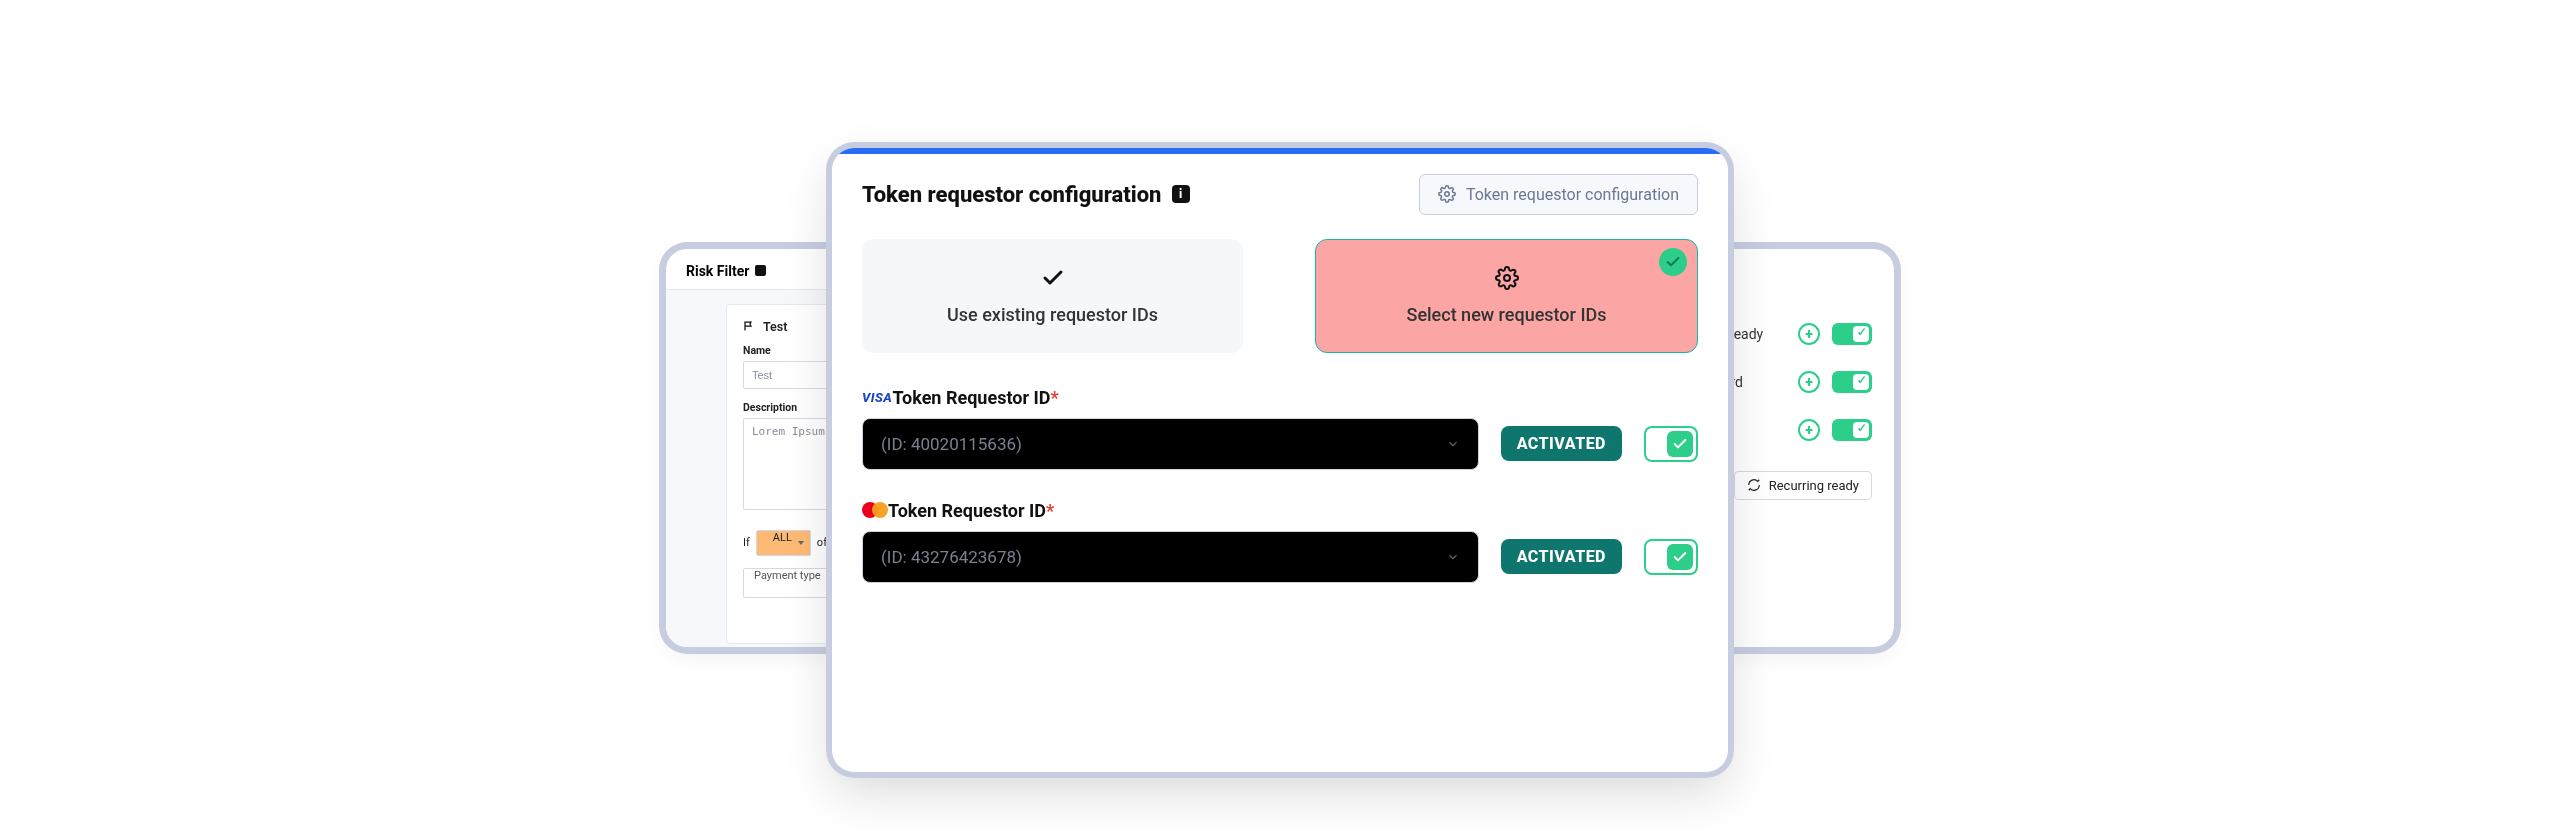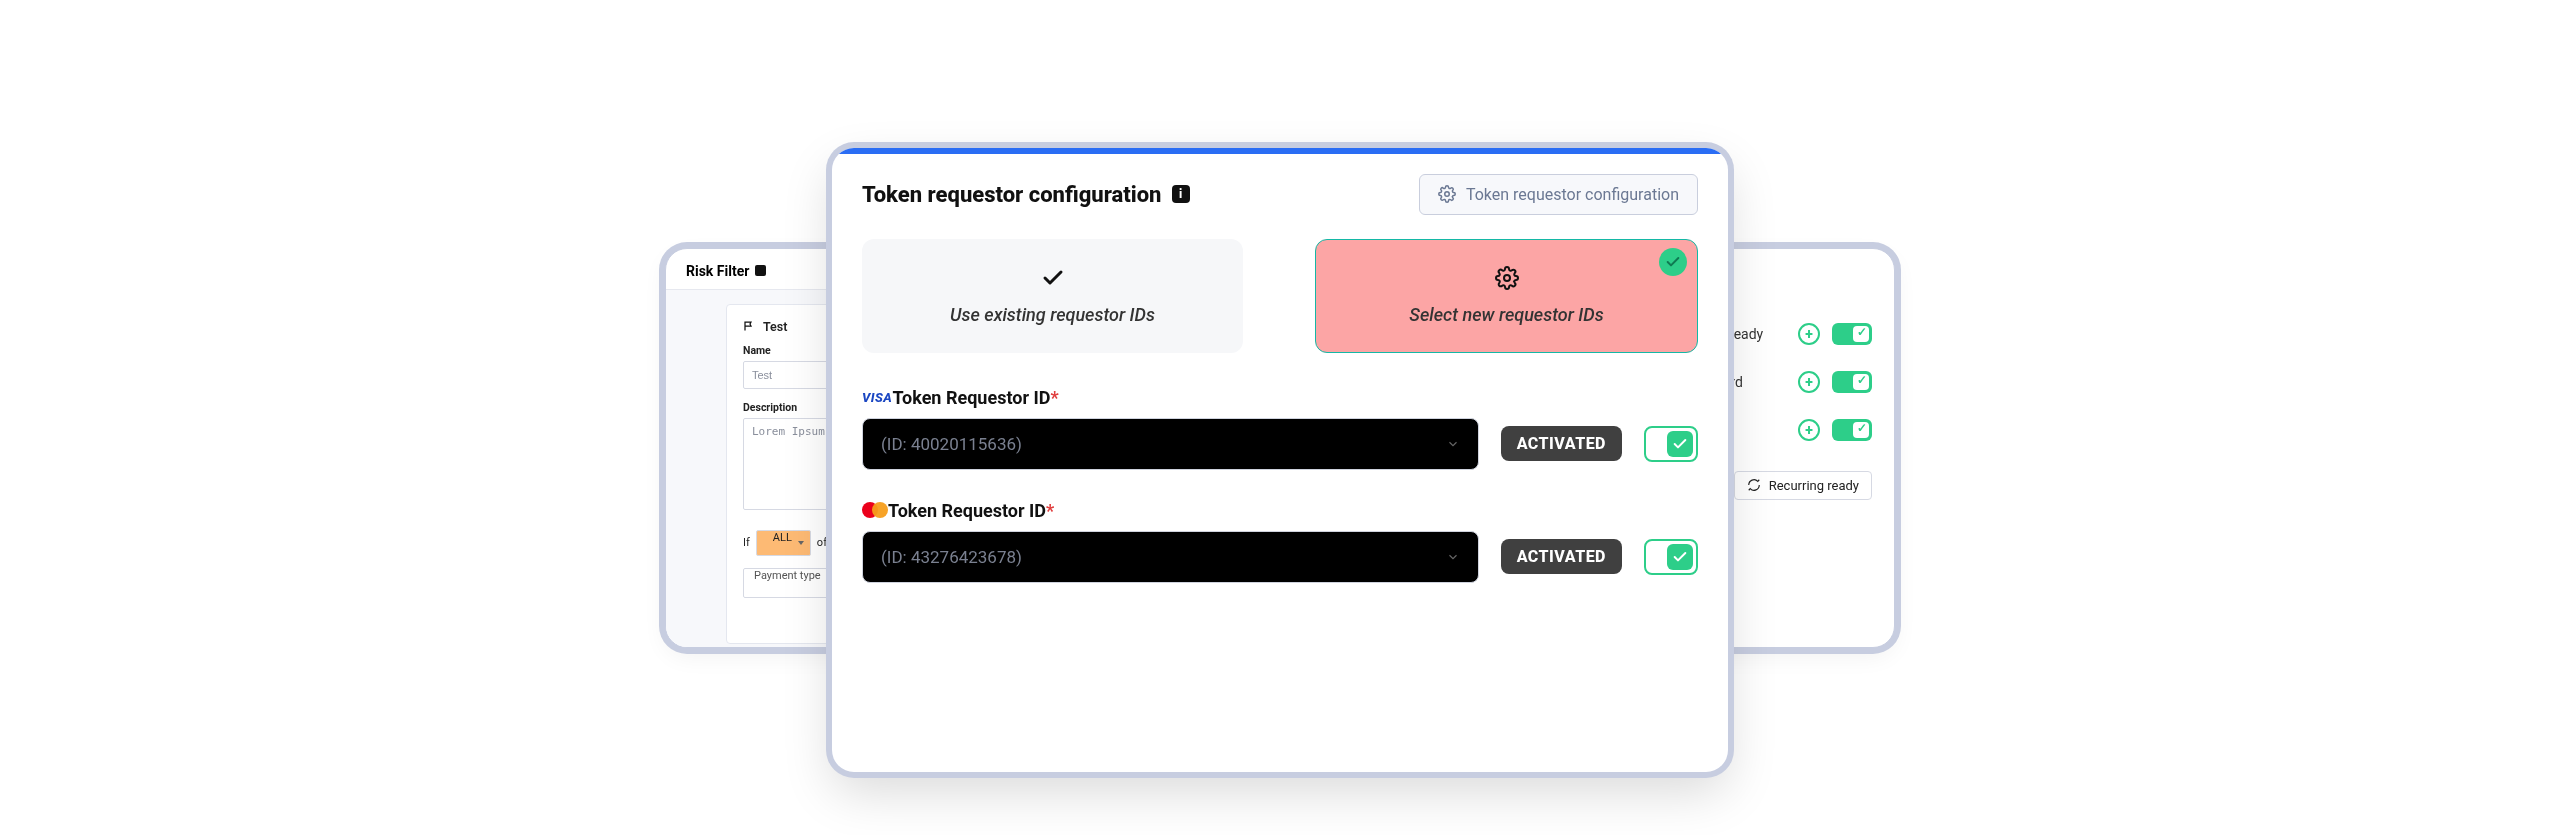--- a/index.html
+++ b/index.html
@@ -168,21 +168,21 @@
     display:flex; gap:24px; padding: 6px 30px 22px;
   }
   .opt{
     flex:1; height:114px; border-radius:12px;
     display:flex; flex-direction:column; align-items:center; justify-content:center; gap:14px;
     font-size:18px; color:#333;
     position:relative;
   }
   .opt.a{ background:#f6f7f9; }
   .opt.b{ background:#fca5a5; border:1px solid #14b8a6;margin-left:48px; }
-  .opt .title{ font-weight:500;font-style:italic; }
+  .opt .title{ font-weight:500; }
   .corner-check{
     position:absolute; top:8px; right:10px; width:28px; height:28px; border-radius:50%;
     background:#2dce89; display:flex; align-items:center; justify-content:center;
   }
   .corner-check svg{ width:16px; height:16px; }
   .check-ic, .gear-ic{ width:24px; height:24px; }
 
   .field-block{ padding: 4px 30px 18px; }
   .fb-label{
     display:flex; align-items:center; font-size:18px; font-weight:700; color:#111; margin:8px 0 10px;
@@ -201,21 +201,21 @@
   .brand-mc::after{ left:10px; background:#f79e1b; opacity:.95; }
 
   .fb-row{ display:flex; align-items:center; gap:22px; }
   .select{
     flex:1; height:52px; border:1px solid #cfd3de; border-radius:8px; background:#000000;
     display:flex; align-items:center; justify-content:space-between;
     padding:0 18px; color:#7a8090; font-size:17px;
   }
   .select .chev{ color:#666; }
   .status-badge{
-    background:#404040; color:#fff; font-weight:800; letter-spacing:.5px;
+    background:#0f766e; color:#fff; font-weight:800; letter-spacing:.5px;
     padding:8px 16px; border-radius:8px; font-size:16px;
   }
   .check-toggle{
     width:54px; height:36px; border:2px solid #2dce89; border-radius:8px;
     display:flex; align-items:center; justify-content:flex-end; padding:3px; background:#fff;
   }
   .check-toggle .knob{
     width:26px; height:26px; border-radius:6px; background:#2dce89;
     display:flex; align-items:center; justify-content:center;
   }

